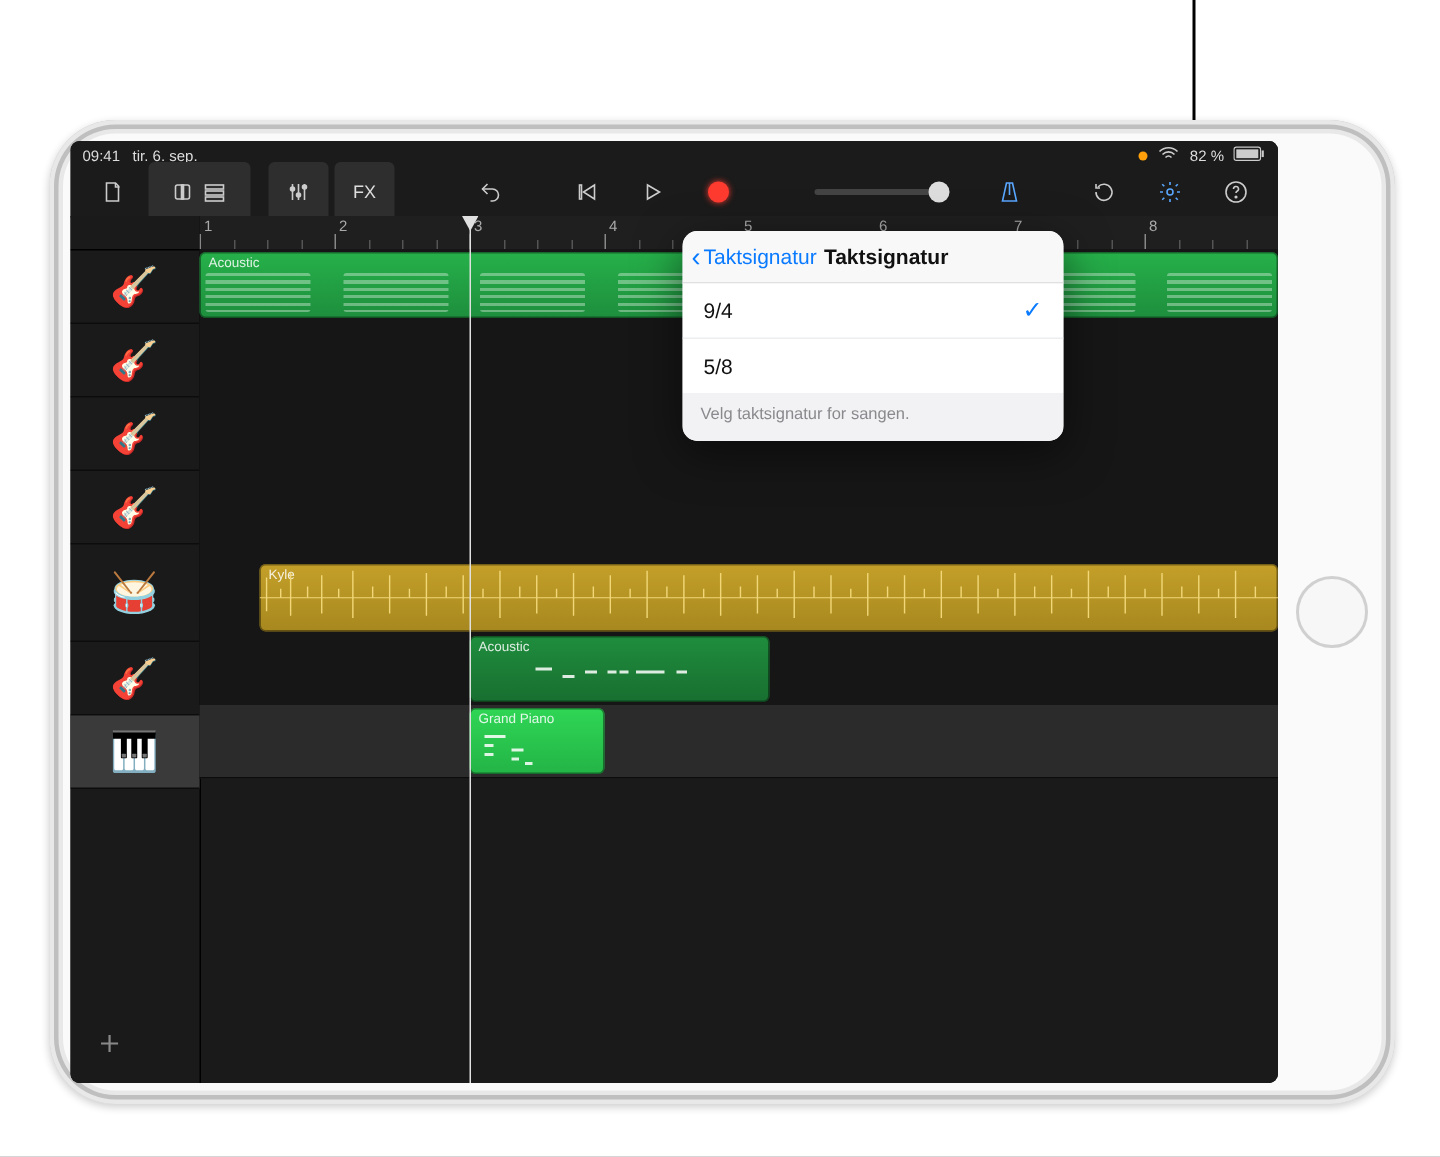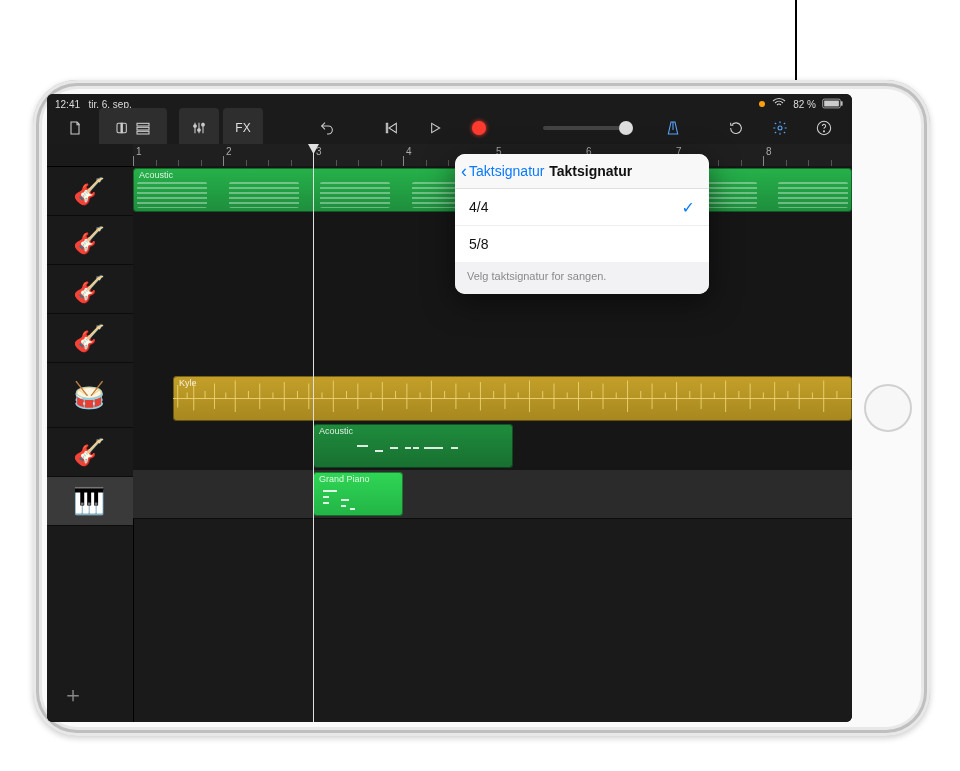--- a/index.html
+++ b/index.html
@@ -396,21 +396,21 @@
 
   <div id="callout-line"></div>
 
   <div id="ipad">
     <div id="home-btn"></div>
 
     <div id="screen">
 
       <div id="status">
         <div>
-          <span>12:41</span>
+          <span>09:41</span>
           &nbsp;
           <span>tir. 6. sep.</span>
         </div>
         <div class="right">
           <span class="dot"></span>
           <span class="wifi">
             <svg class="icon" viewBox="0 0 24 24" width="12" height="12">
                 <path d="M3 9c5-5 13-5 18 0M6 12c3.5-3.5 8.5-3.5 12 0M9 15c1.8-1.8 4.2-1.8 6 0M12 18h0"></path>
               </svg>
           </span>
@@ -674,21 +674,21 @@
         <div id="popover" style="left:408px; top:10px;">
           <div class="phead">
             <div class="back">
               <span class="chev">‹</span>
               <span>Taktsignatur</span>
             </div>
             <div class="title">Taktsignatur</div>
           </div>
           <div class="list">
             <div class="row">
-              <span>4/4</span>
+              <span>9/4</span>
               <span class="check">✓</span>
             </div>
             <div class="row">
               <span>5/8</span>
             </div>
           </div>
           <div class="foot">Velg taktsignatur for sangen.</div>
         </div>
 
       </div>

